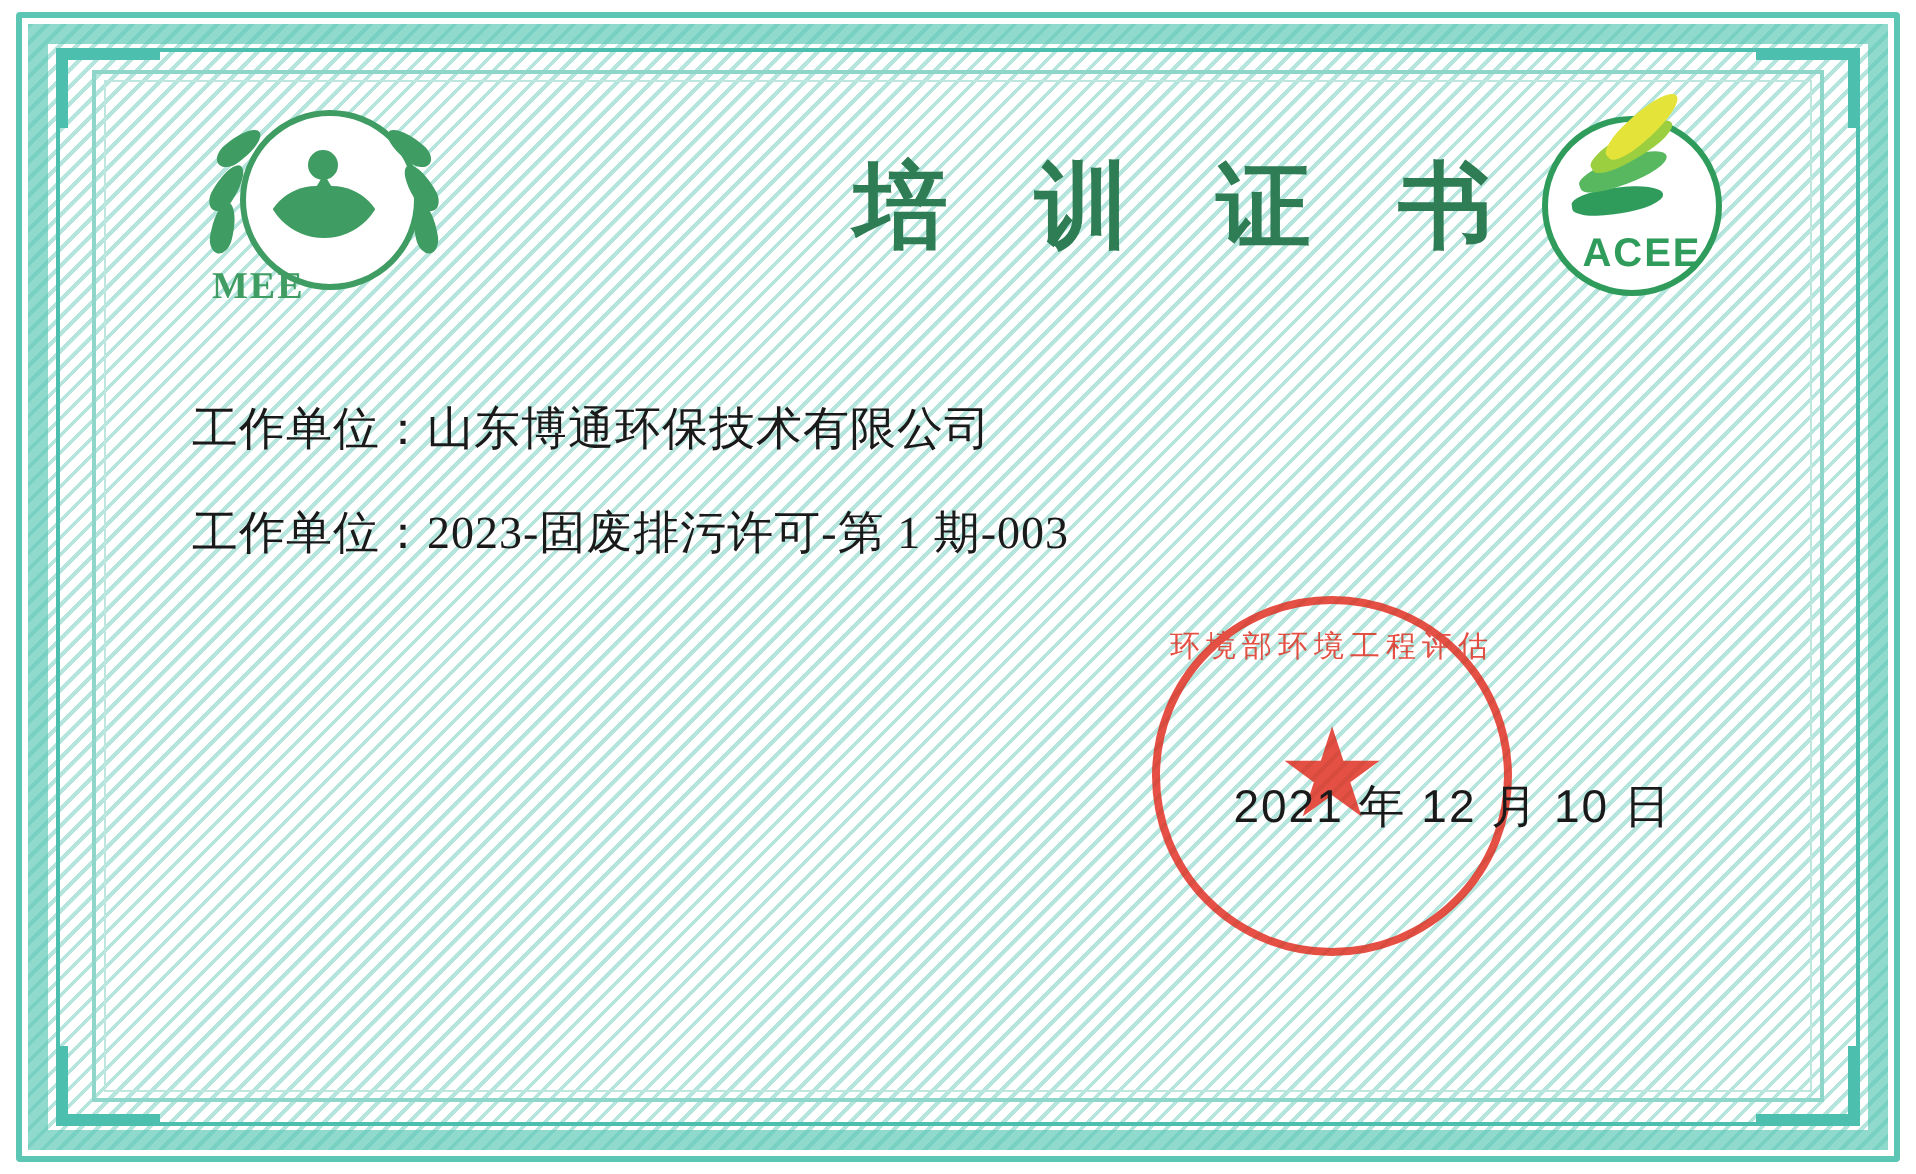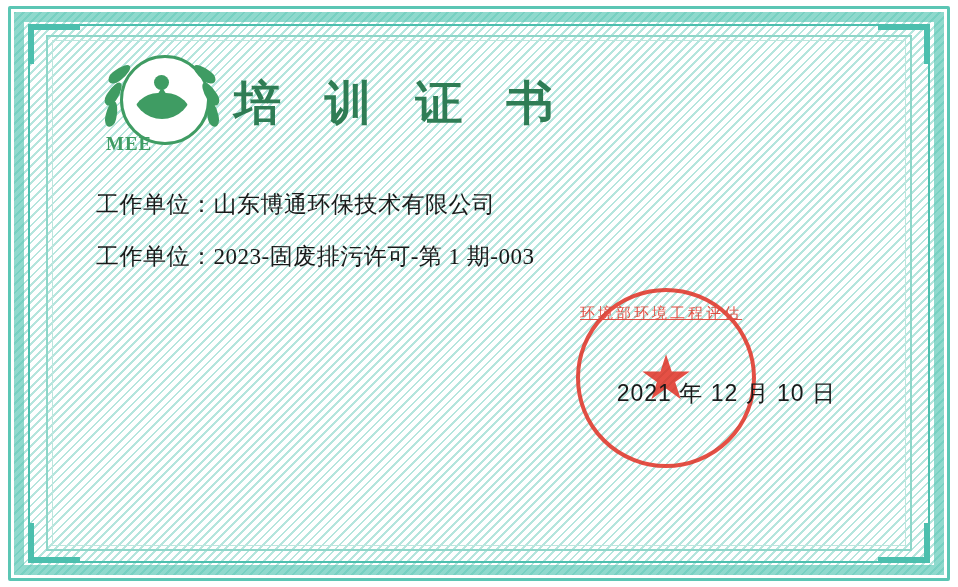--- a/index.html
+++ b/index.html
@@ -116,21 +116,21 @@
     display: flex;
     align-items: center;
     justify-content: space-between;
     height: 110px;
     padding: 0 18px 0 46px;
     box-sizing: border-box;
   }
 
   .title {
     flex: 1;
-    text-align: left;
+    text-align: right;
     font-size: 47px;
     letter-spacing: 16px;
     color: #2f7d55;
     font-weight: bold;
     font-family: "Liberation Serif", serif;
     text-indent: 16px;
     white-space: nowrap;
   }
 
   
@@ -247,21 +247,21 @@
     font-size: 23px;
     line-height: 40px;
     text-align: justify;
     text-indent: 46px;
     font-family: "Liberation Serif", serif;
     letter-spacing: 0.5px;
   }
   .field {
     font-size: 23px;
     line-height: 38px;
-    margin-top: 28px;
+    margin-top: 38px;
     font-family: "Liberation Serif", serif;
     letter-spacing: 0.5px;
   }
   .field.second { margin-top: 14px; }
 
   
   .footer {
     position: relative;
     height: 150px;
     margin-top: 6px;
@@ -283,25 +283,25 @@
     transform: translate(-50%, -50%);
     color: #e02a1d;
     font-size: 62px;
     line-height: 1;
   }
   .seal .seal-top-text,
   .seal .seal-bottom-text {
     position: absolute;
     left: 0;
     width: 172px;
+    text-align: center;
     color: #e02a1d;
     font-size: 15px;
     letter-spacing: 3px;
     font-family: "Liberation Serif", serif;
-    text-decoration: underline;
   }
   .seal .seal-top-text { top: 12px; }
   .seal .seal-bottom-text { bottom: 12px; font-size: 12px; letter-spacing: 2px; }
 
   .date {
     position: absolute;
     right: 62px;
     top: 96px;
     font-size: 23px;
     color: #1a1a1a;
@@ -339,20 +339,30 @@
         <div class="leaf" style="left:8px;  top:10px; transform: rotate(52deg);"></div>
         <div class="leaf" style="left:0px;  top:50px; transform: rotate(12deg);"></div>
         <div class="leaf" style="right:2px; top:30px; transform: rotate(-32deg);"></div>
         <div class="leaf" style="right:8px; top:10px; transform: rotate(-52deg);"></div>
         <div class="leaf" style="right:0px; top:50px; transform: rotate(-12deg);"></div>
         <div class="mee-text">MEE</div>
       </div>
 
       <div class="title">培 训 证 书</div>
 
+      <div class="acee-logo">
+        <div class="outer"></div>
+        <div class="blades">
+          <div class="blade" style="left:4px;  top:26px; background:#2f9c5c; transform: rotate(-8deg);"></div>
+          <div class="blade" style="left:8px;  top:16px; background:#57b85f; transform: rotate(-20deg);"></div>
+          <div class="blade" style="left:14px; top:7px;  background:#9ccf3f; transform: rotate(-30deg);"></div>
+          <div class="blade" style="left:22px; top:1px;  background:#e3e33a; transform: rotate(-42deg);"></div>
+        </div>
+        <div class="acee-text">ACEE</div>
+      </div>
 
     </div>
 
     <div class="body-text">
 
       <div class="field">
         <span>工作单位：</span><span>山东博通环保技术有限公司</span>
       </div>
 
       <div class="field second">

